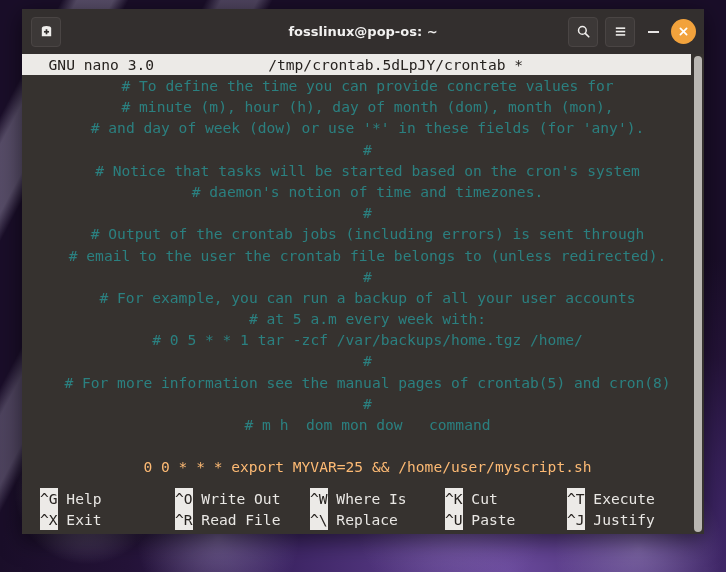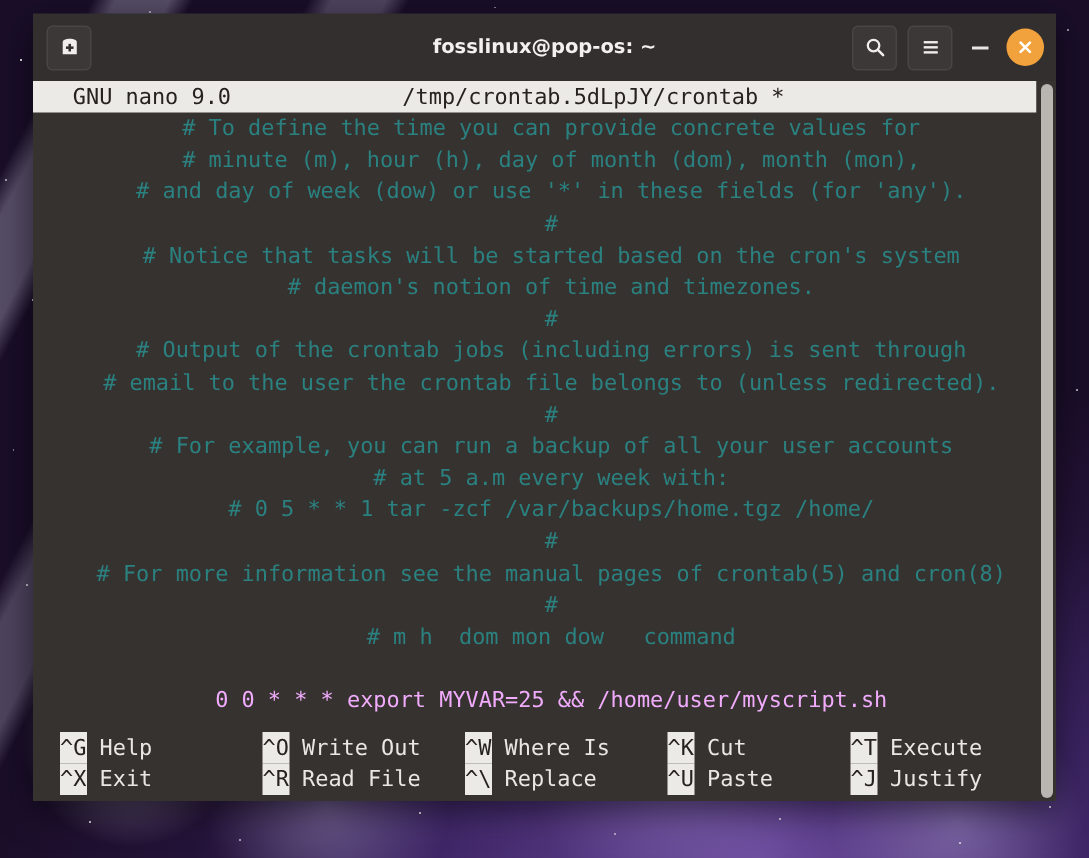--- a/index.html
+++ b/index.html
@@ -149,21 +149,21 @@
     margin-right: 13px;
   }
 
   #editor-area {
     padding: 0 0 0 9px;
     white-space: pre;
     overflow: hidden;
   }
   .code-line { height: 21.2px; text-align: center; }
   .comment { color: #2b8080; }
-  .command-line { color: #f0abfc; }
+  .command-line { color: #fdba74; }
 
   
   #nano-footer {
     position: absolute;
     left: 0;
     right: 13px;
     bottom: 0;
     padding-left: 9px;
     padding-bottom: 4px;
   }
@@ -244,21 +244,21 @@
         <svg width="11" height="11" viewBox="0 0 12 12">
           <line x1="2.6" y1="2.6" x2="9.4" y2="9.4" stroke="#ffffff" stroke-width="1.9" stroke-linecap="round"></line>
           <line x1="9.4" y1="2.6" x2="2.6" y2="9.4" stroke="#ffffff" stroke-width="1.9" stroke-linecap="round"></line>
         </svg>
       </div>
     </div>
   </div>
 
   <div id="terminal-body">
 
-    <div id="nano-titlebar">  GNU nano 9.0             /tmp/crontab.5dLpJY/crontab *</div>
+    <div id="nano-titlebar">  GNU nano 3.0             /tmp/crontab.5dLpJY/crontab *</div>
 
     <div id="editor-area"><div class="code-line comment"># To define the time you can provide concrete values for</div><div class="code-line comment"># minute (m), hour (h), day of month (dom), month (mon),</div><div class="code-line comment"># and day of week (dow) or use '*' in these fields (for 'any').</div><div class="code-line comment">#</div><div class="code-line comment"># Notice that tasks will be started based on the cron's system</div><div class="code-line comment"># daemon's notion of time and timezones.</div><div class="code-line comment">#</div><div class="code-line comment"># Output of the crontab jobs (including errors) is sent through</div><div class="code-line comment"># email to the user the crontab file belongs to (unless redirected).</div><div class="code-line comment">#</div><div class="code-line comment"># For example, you can run a backup of all your user accounts</div><div class="code-line comment"># at 5 a.m every week with:</div><div class="code-line comment"># 0 5 * * 1 tar -zcf /var/backups/home.tgz /home/</div><div class="code-line comment">#</div><div class="code-line comment"># For more information see the manual pages of crontab(5) and cron(8)</div><div class="code-line comment">#</div><div class="code-line comment"># m h  dom mon dow   command</div><div class="code-line ">&nbsp;</div><div class="code-line command-line">0 0 * * * export MYVAR=25 &amp;&amp; /home/user/myscript.sh</div></div>
 
     <div id="nano-footer">
       <div class="shortcut-row" style="position: relative;"><span class="shortcut" style="position: absolute; left: 9px;"><span class="sc-key">^G</span><span class="sc-label"> Help</span></span><span class="shortcut" style="position: absolute; left: 144px;"><span class="sc-key">^O</span><span class="sc-label"> Write Out</span></span><span class="shortcut" style="position: absolute; left: 279px;"><span class="sc-key">^W</span><span class="sc-label"> Where Is</span></span><span class="shortcut" style="position: absolute; left: 414px;"><span class="sc-key">^K</span><span class="sc-label"> Cut</span></span><span class="shortcut" style="position: absolute; left: 536px;"><span class="sc-key">^T</span><span class="sc-label"> Execute</span></span></div>
       <div class="shortcut-row" style="position: relative;"><span class="shortcut" style="position: absolute; left: 9px;"><span class="sc-key">^X</span><span class="sc-label"> Exit</span></span><span class="shortcut" style="position: absolute; left: 144px;"><span class="sc-key">^R</span><span class="sc-label"> Read File</span></span><span class="shortcut" style="position: absolute; left: 279px;"><span class="sc-key">^\</span><span class="sc-label"> Replace</span></span><span class="shortcut" style="position: absolute; left: 414px;"><span class="sc-key">^U</span><span class="sc-label"> Paste</span></span><span class="shortcut" style="position: absolute; left: 536px;"><span class="sc-key">^J</span><span class="sc-label"> Justify</span></span></div>
     </div>
 
     <div id="scrollbar-track">
       <div id="scrollbar-thumb"></div>

